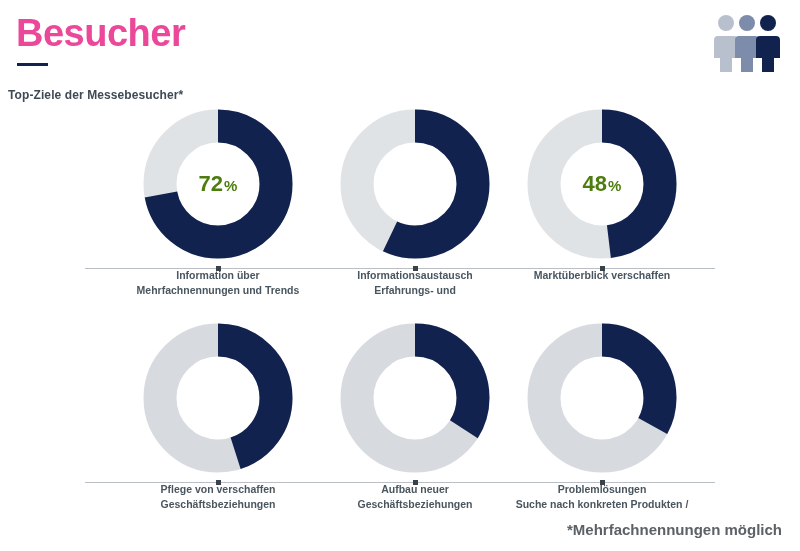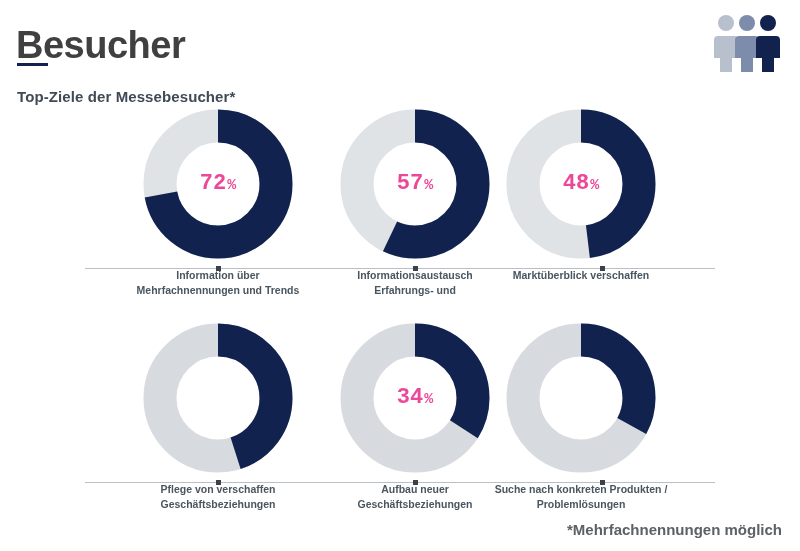--- a/index.html
+++ b/index.html
@@ -23,37 +23,36 @@
     width: 800px;
     height: 100px;
   }
   #page-title {
     position: absolute;
     left: 16px;
     top: 14px;
     font-size: 38px;
     font-weight: bold;
     letter-spacing: -0.5px;
-    color: #404040;
+    color: #ec4899;
     line-height: 1;
-    margin-top: 12px;
   }
   #title-rule {
     position: absolute;
     left: 17px;
     top: 63px;
     width: 31px;
     height: 3px;
     background: #12224f;
   }
   #subtitle {
     position: absolute;
-    left: 17px;
+    left: 8px;
     top: 88px;
-    font-size: 15px;
+    font-size: 12px;
     font-weight: bold;
     color: #3f4a55;
     letter-spacing: 0.1px;
   }
 
   
   #people-icon {
     position: absolute;
     right: 18px;
     top: 12px;
@@ -70,45 +69,44 @@
   #row-1 { top: 104px; }
   #row-2 { top: 318px; }
 
   .chart-cell {
     position: absolute;
     width: 200px;
     top: 0;
   }
   .cell-0 { left: 118px; }
   .cell-1 { left: 315px; }
-  .cell-2 { left: 481px; }
+  .cell-2 { left: 502px; }
 
   .donut-wrap {
     position: relative;
     width: 160px;
     height: 160px;
     margin: 0 auto;
   }
   .donut-wrap svg {
     display: block;
     width: 160px;
     height: 160px;
   }
   .donut-value {
     position: absolute;
     left: 0; right: 0;
     top: 50%;
     transform: translateY(-50%);
     text-align: center;
     font-size: 22px;
     font-weight: bold;
-    color: #ec4899;
+    color: #4d7c0f;
     line-height: 1;
     white-space: nowrap;
-    font-family: Liberation Mono, monospace;
   }
   .donut-value .pct {
     font-size: 15px;
     font-weight: bold;
     margin-left: 1px;
     vertical-align: baseline;
   }
 
   .cell-label {
     margin-top: 4px;
@@ -192,21 +190,20 @@
       <div>Mehrfachnennungen und Trends</div>
     </div>
   </div>
 
   <div class="chart-cell cell-1">
     <div class="donut-wrap">
       <svg viewBox="0 0 160 160">
         <circle class="donut-track" cx="80" cy="80" r="58" fill="none" stroke="#dfe3e6" stroke-width="33"></circle>
         <circle class="donut-arc" cx="80" cy="80" r="58" fill="none" stroke="#12224f" stroke-width="33" transform="rotate(-90 80 80)" stroke-dasharray="207.72210625535712 156.7026415610589" stroke-dashoffset="0"></circle>
       </svg>
-      <div class="donut-value"><span>57</span><span class="pct">%</span></div>
     </div>
     <div class="cell-label">
       <div>Informationsaustausch</div>
       <div>Erfahrungs- und</div>
     </div>
   </div>
 
   <div class="chart-cell cell-2">
     <div class="donut-wrap">
       <svg viewBox="0 0 160 160">
@@ -242,38 +239,37 @@
       <div>Geschäftsbeziehungen</div>
     </div>
   </div>
 
   <div class="chart-cell cell-1">
     <div class="donut-wrap">
       <svg viewBox="0 0 160 160">
         <circle class="donut-track" cx="80" cy="80" r="58" fill="none" stroke="#d7dbe0" stroke-width="33"></circle>
         <circle class="donut-arc" cx="80" cy="80" r="58" fill="none" stroke="#12224f" stroke-width="33" transform="rotate(-90 80 80)" stroke-dasharray="123.90441425758145 240.52033355883458" stroke-dashoffset="0"></circle>
       </svg>
-      <div class="donut-value"><span>34</span><span class="pct">%</span></div>
     </div>
     <div class="cell-label">
       <div>Aufbau neuer</div>
       <div>Geschäftsbeziehungen</div>
     </div>
   </div>
 
   <div class="chart-cell cell-2">
     <div class="donut-wrap">
       <svg viewBox="0 0 160 160">
         <circle class="donut-track" cx="80" cy="80" r="58" fill="none" stroke="#d7dbe0" stroke-width="33"></circle>
         <circle class="donut-arc" cx="80" cy="80" r="58" fill="none" stroke="#12224f" stroke-width="33" transform="rotate(-90 80 80)" stroke-dasharray="120.26016677941729 244.16458103699873" stroke-dashoffset="0"></circle>
       </svg>
     </div>
     <div class="cell-label">
+      <div>Problemlösungen</div>
       <div>Suche nach konkreten Produkten /</div>
-      <div>Problemlösungen</div>
     </div>
   </div>
 </div>
 
 <div class="sep" id="sep-2">
   <span class="sep-dot d0"></span>
   <span class="sep-dot d1"></span>
   <span class="sep-dot d2"></span>
 </div>
 

